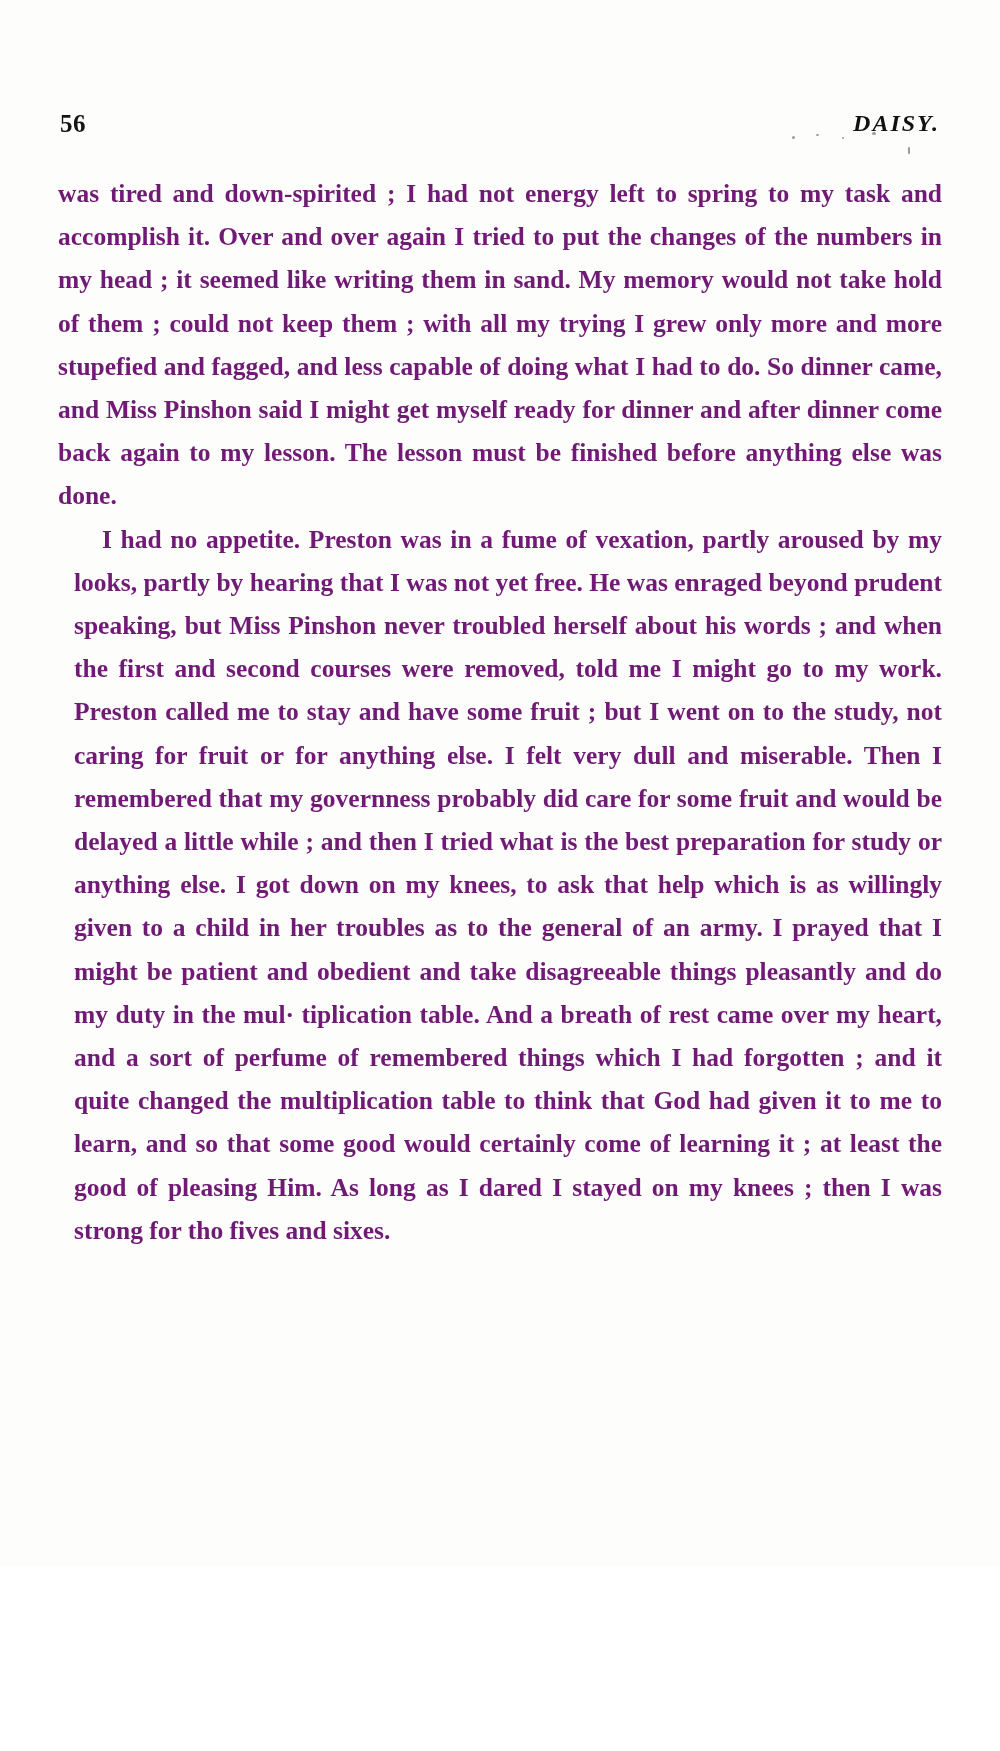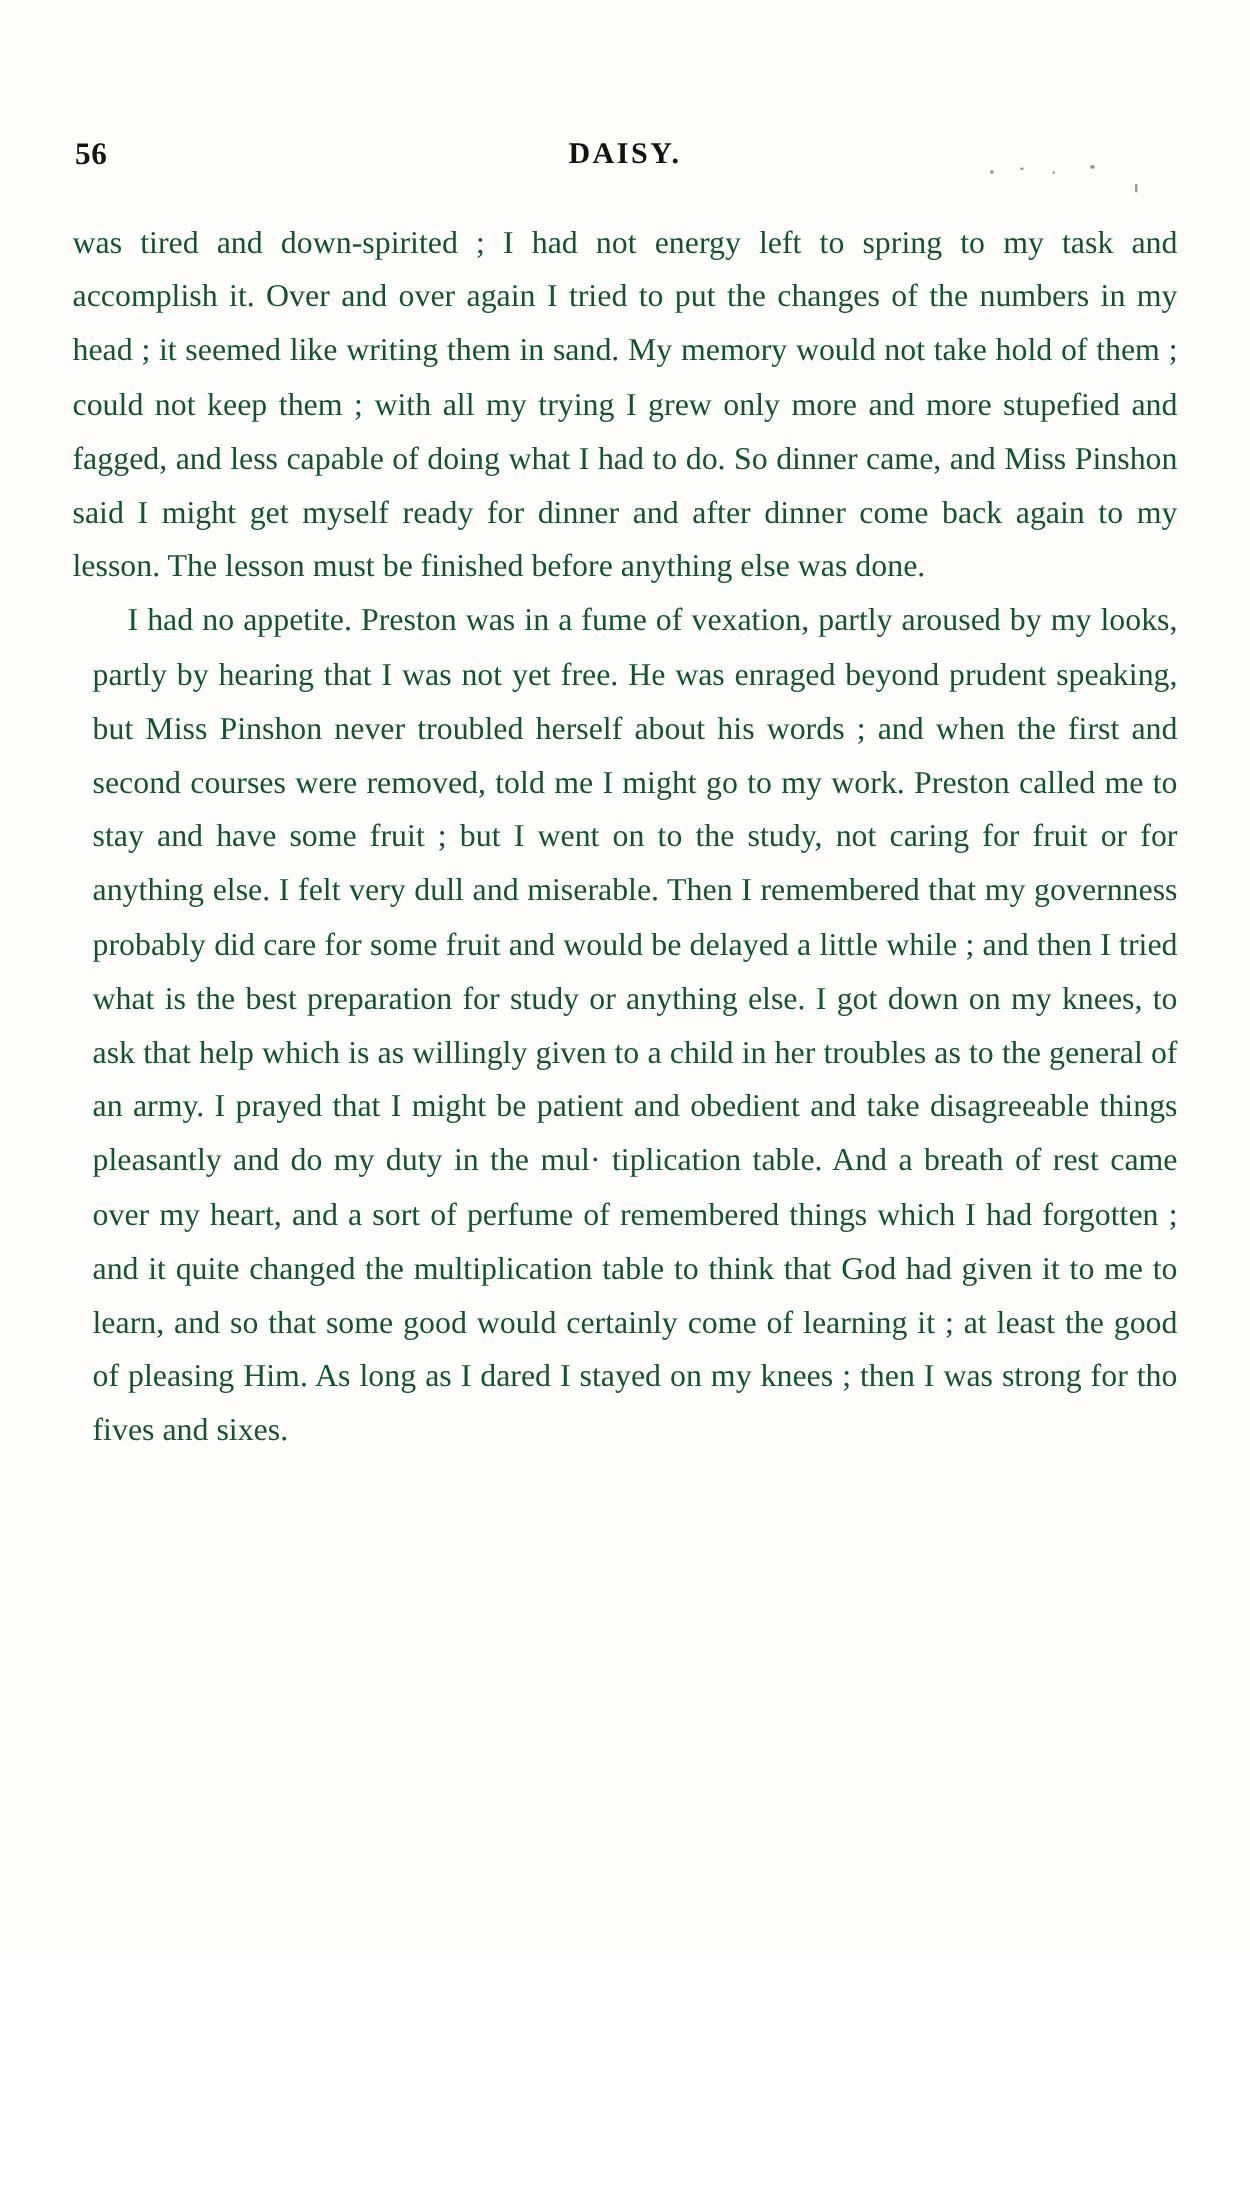--- a/index.html
+++ b/index.html
@@ -37,22 +37,23 @@
     font-size: 25px;
     font-weight: bold;
     letter-spacing: 0.5px;
     color: #141414;
   }
   .running-title {
     position: absolute;
     left: 0;
     top: 0;
     width: 880px;
-    text-align: center;
+    text-align: right;
     font-size: 24px;
+    font-style: italic;
     font-weight: bold;
     letter-spacing: 2px;
     color: #121212;
   }
   .specks {
     position: absolute;
     left: 790px;
     top: 130px;
     width: 130px;
     height: 28px;
@@ -70,21 +71,22 @@
 
   .body-text {
     position: absolute;
     left: 58px;
     top: 172px;
     width: 884px;
     font-size: 25.5px;
     line-height: 43.2px;
     text-align: justify;
     text-justify: inter-word;
-    color: #14532d;
+    color: #701a75;
+    font-weight: bold;
   }
   .body-text p {
     margin: 0;
     text-indent: 0;
   }
   .body-text p.indent {
     text-indent: 28px;
     margin-left: 16px;
   }
   .body-text p + p {

